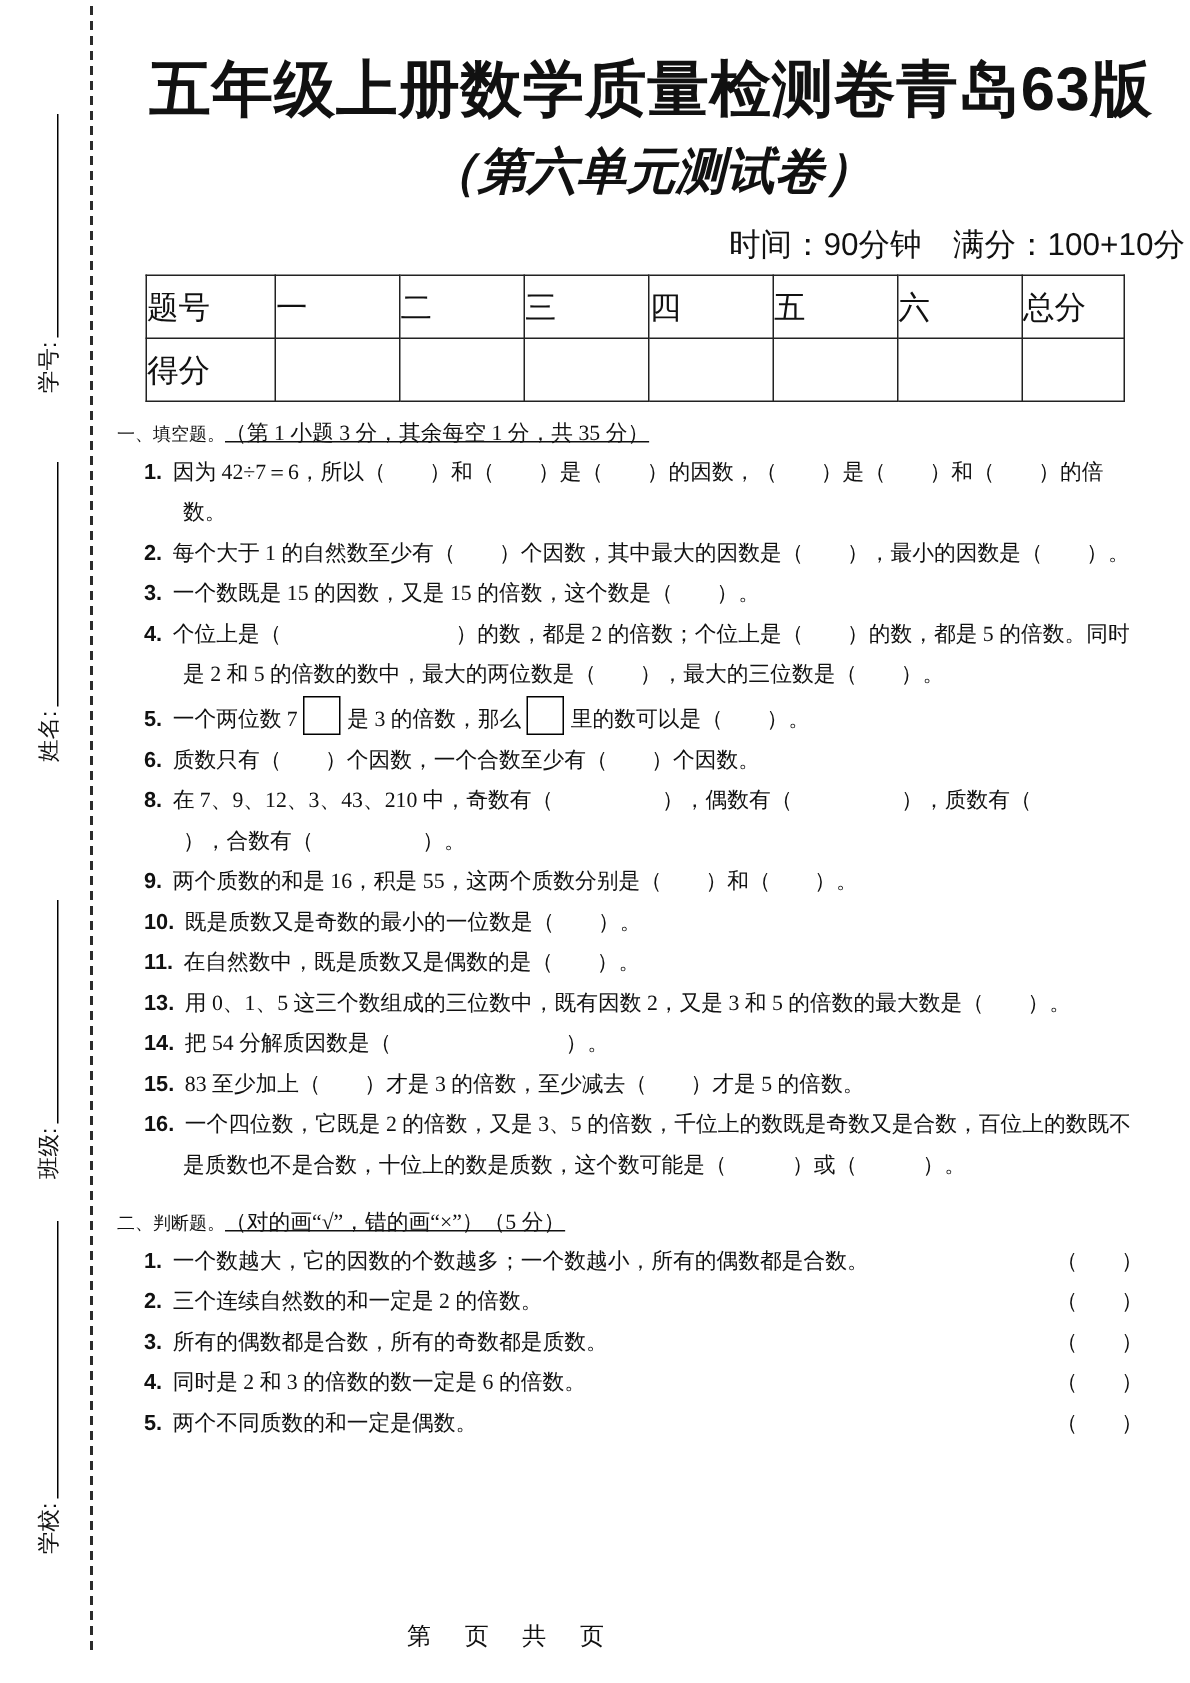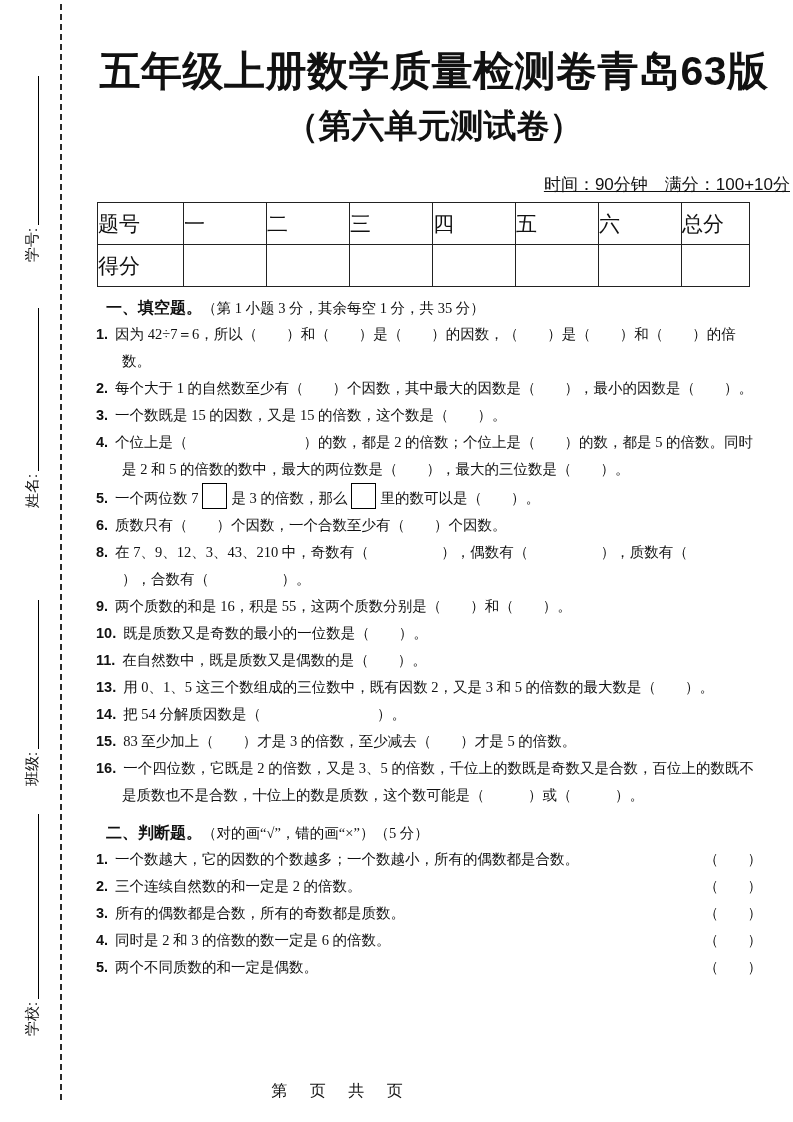--- a/index.html
+++ b/index.html
@@ -21,54 +21,53 @@
   .vlabel {
     position:absolute; left:16px; height:26px;
     transform:rotate(-90deg); transform-origin:0 0;
     display:flex; align-items:flex-end;
     font-family:"Liberation Sans", sans-serif;
     font-size:15px; color:#111;
     white-space:nowrap;
   }
   .vl-line { flex:1; border-bottom:1.6px solid #000; margin-left:3px; margin-bottom:3px; }
 
-  .content { position:absolute; left:78px; top:12px; width:712px; }
+  .content { position:absolute; left:78px; top:0; width:712px; }
 
   .title {
     margin:36px 0 0 0; text-align:center;
     font-family:"Liberation Sans", sans-serif;
     font-size:41px; font-weight:bold; line-height:1.15;
     letter-spacing:0.5px; white-space:nowrap;
   }
   .subtitle {
     margin:13px 0 0 0; text-align:center;
     font-family:"Liberation Sans", sans-serif;
-    font-size:33px; font-weight:bold; line-height:1.1;
+    font-size:33px; font-weight:bold; line-height:1.1;font-style:italic;
   }
   .info {
-    margin-top:29px; text-align:right;
+    margin-top:17px; text-align:right;
     font-family:"Liberation Sans", sans-serif;
-    font-size:17px;
-    text-decoration:underline;
+    font-size:21px;
   }
 
   .score-table {
     border-collapse:collapse; table-layout:fixed;
     margin:6px 0 0 19px;
     font-family:"Liberation Sans", sans-serif;
     font-size:21px; text-align:left;
   }
   .score-table td { border:1.8px solid #222; height:41px; padding:0; }
 
   .sec-head { margin-top:9px; line-height:24px; }
   .sec-title {
     font-family:"Liberation Sans", sans-serif;
-    font-weight:bold; font-size:16px;margin-left:28px;
+    font-weight:normal; font-size:12px;
   }
-  .sec-note { font-size:14.5px; }
+  .sec-note { font-size:14.5px;text-decoration:underline; }
 
   .qlist {
     padding:1px 28px 0 44px;
     font-size:14.5px; line-height:27px;
   }
   .q { text-indent:-26px; word-break:break-all; overflow-wrap:anywhere; }
   .qnum {
     font-weight:bold; padding-right:7px;
     font-family:"Liberation Sans", sans-serif;
   }

